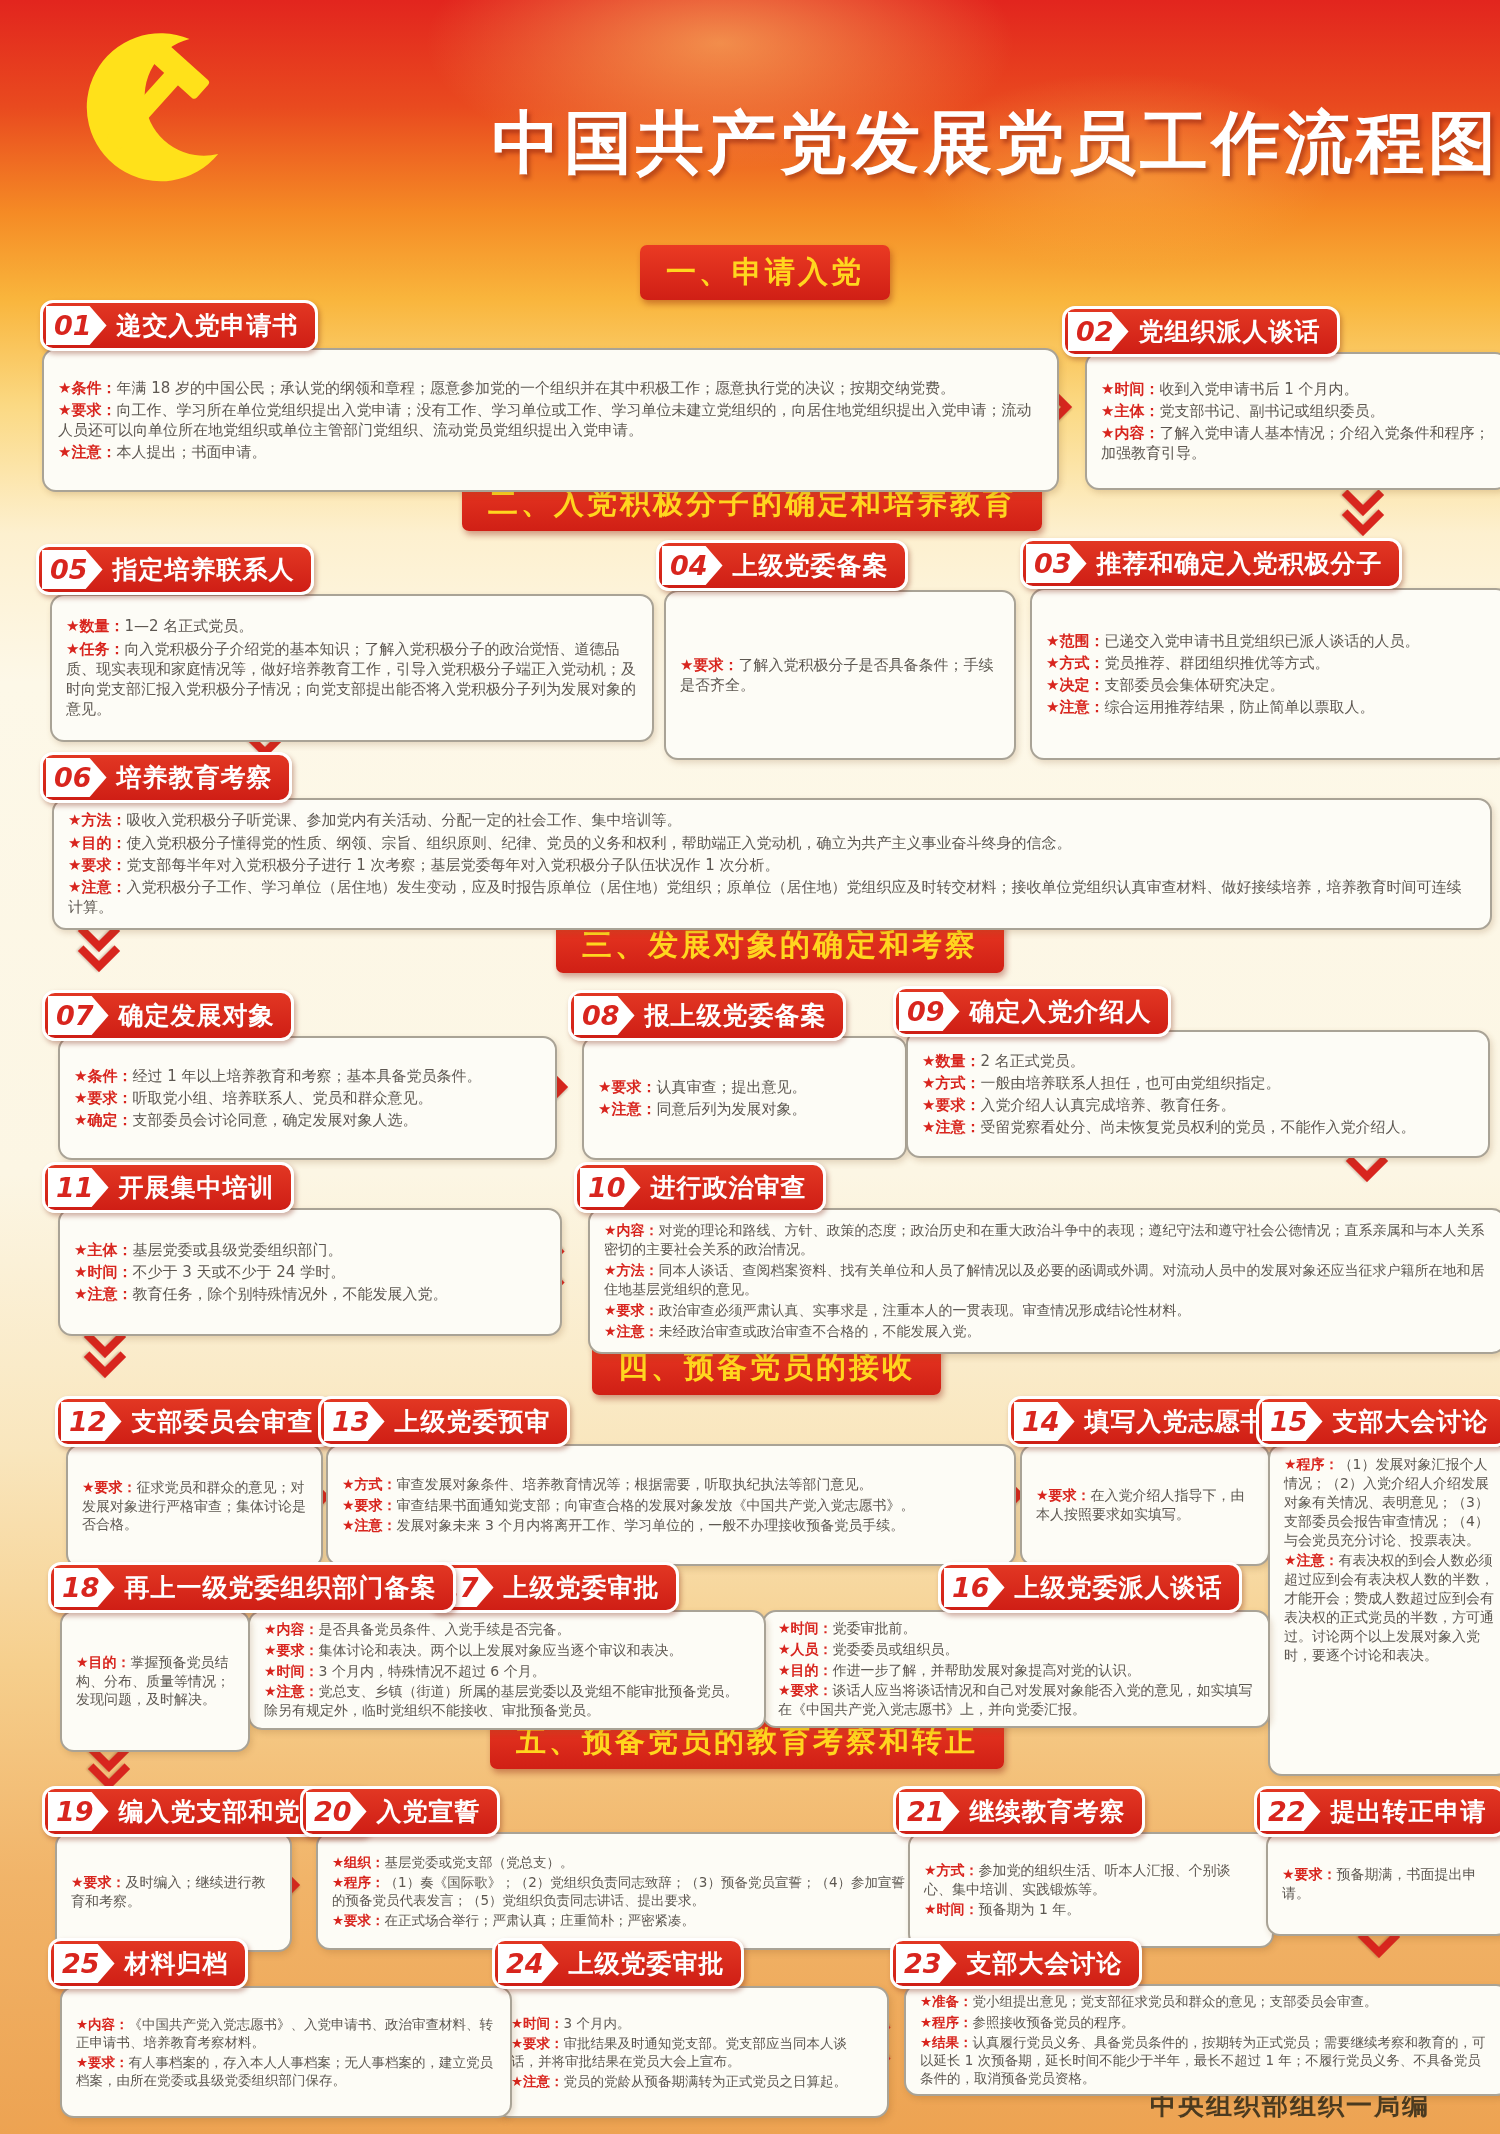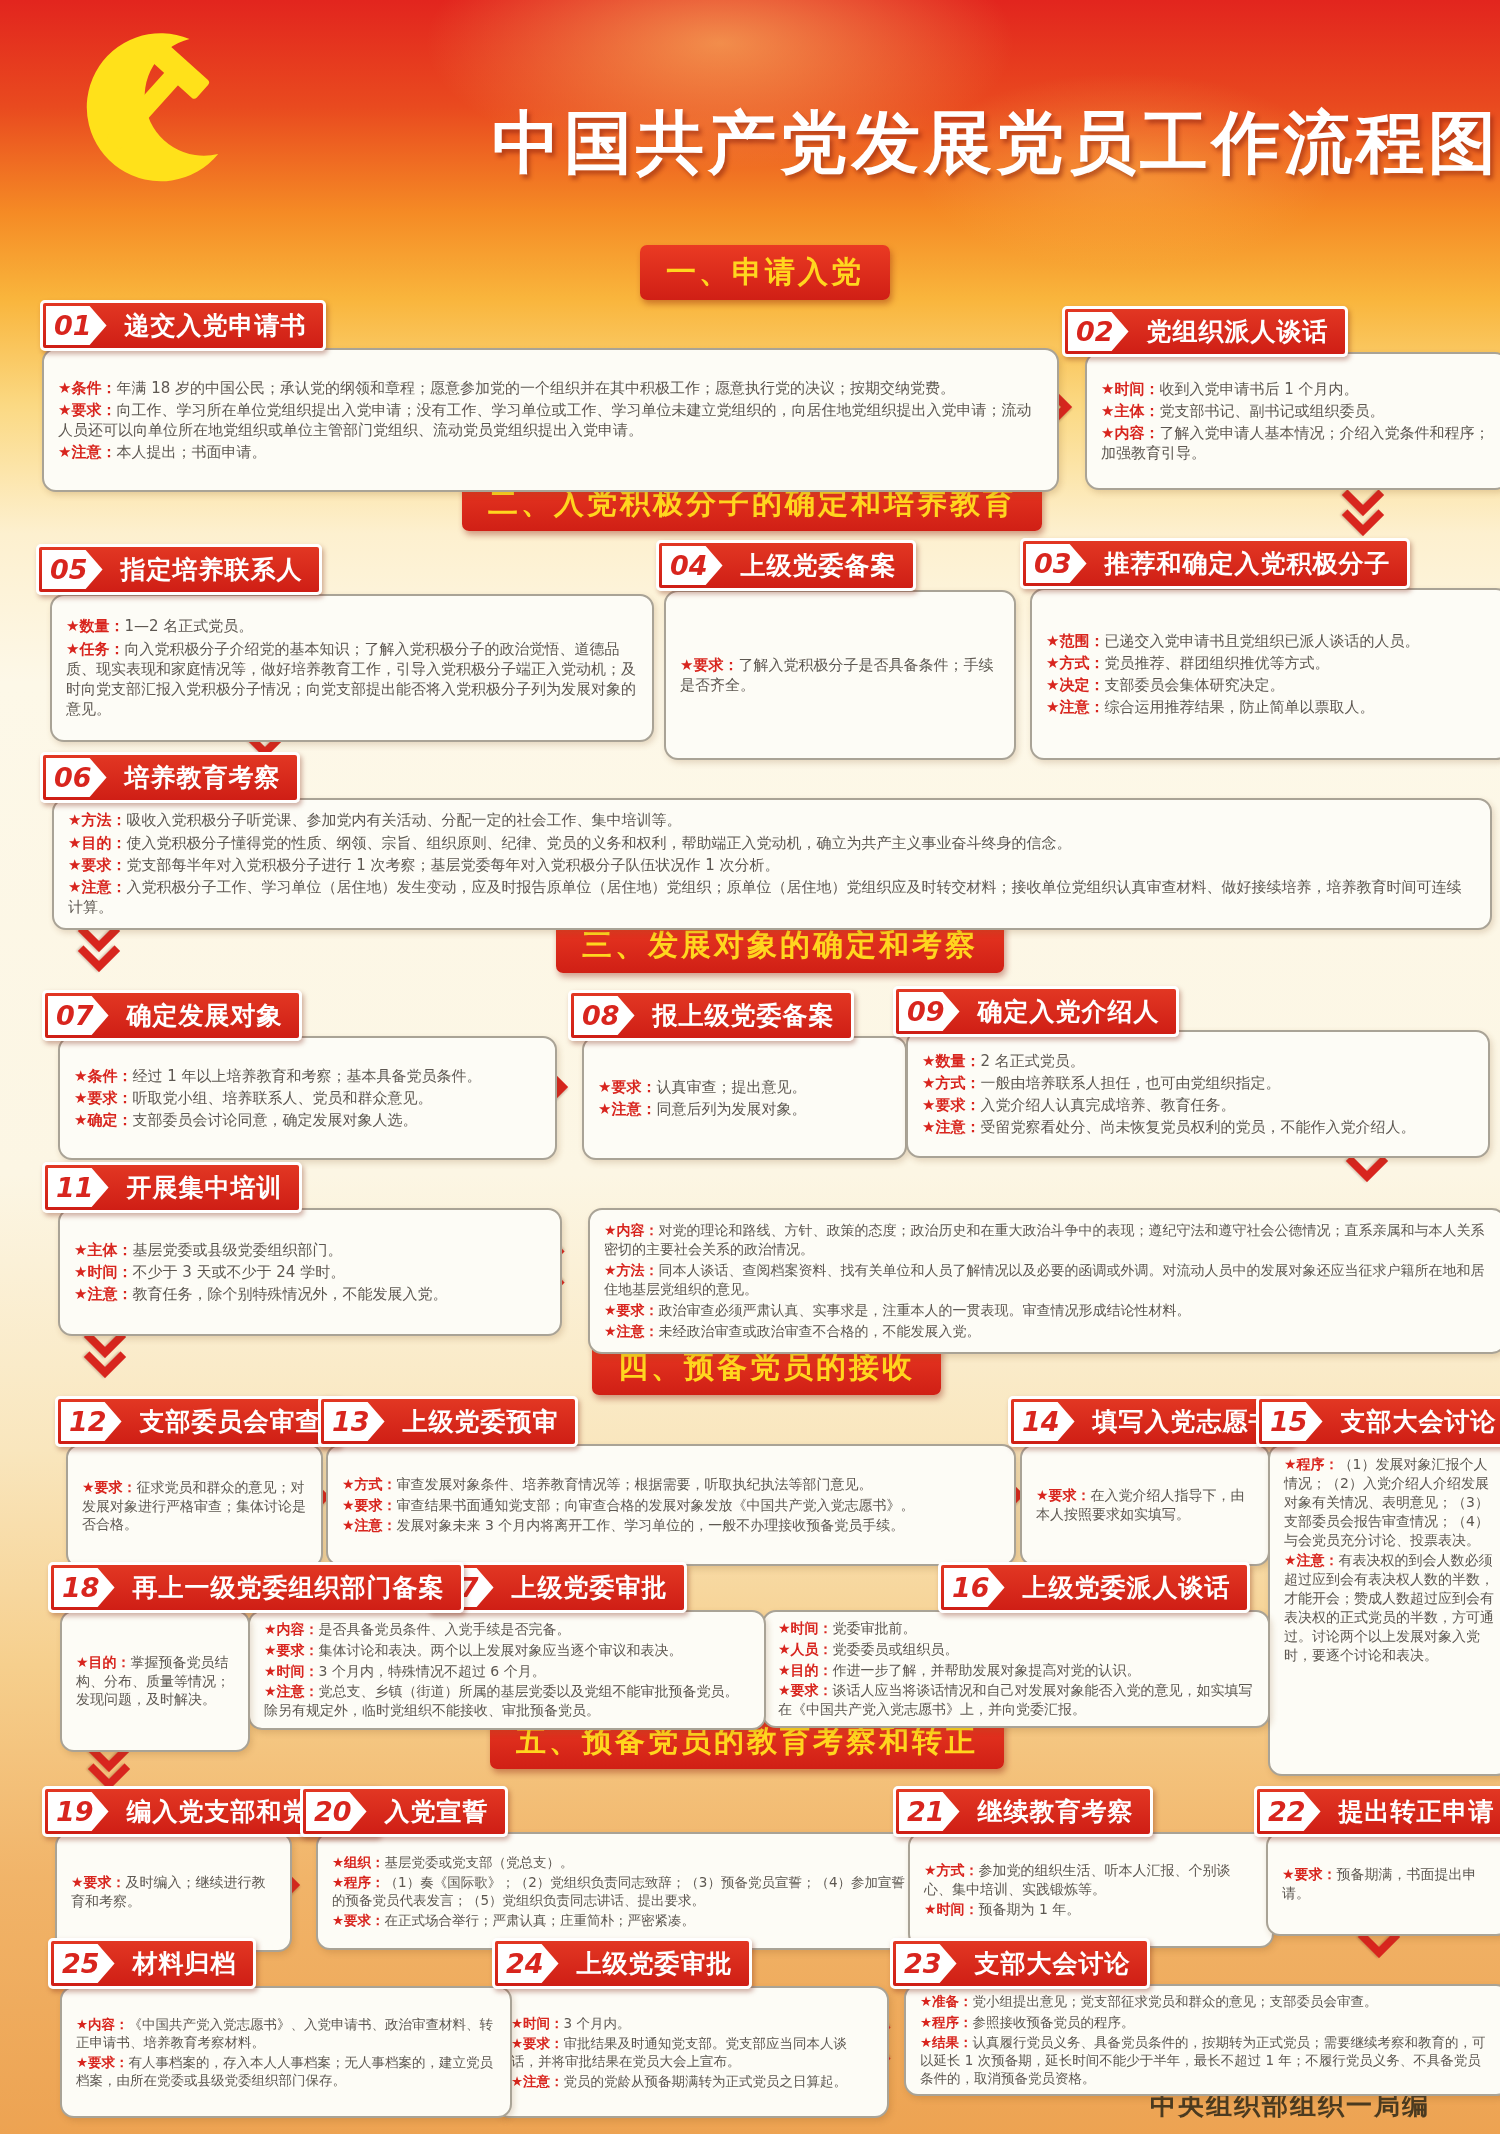--- a/index.html
+++ b/index.html
@@ -6,21 +6,21 @@
   body{font-family:"DejaVu Sans","Liberation Sans",sans-serif;}
   .canvas{position:relative;width:1500px;height:2134px;overflow:hidden;
     background:
       radial-gradient(ellipse 420px 180px at 48% 2%, rgba(255,230,120,.5), transparent 70%),
       radial-gradient(ellipse 300px 140px at 75% 8%, rgba(255,200,90,.35), transparent 70%),
       linear-gradient(180deg,#e2251e 0%,#e94a1f 5%,#f58b25 10%,#f9b53c 14%,#fbd983 19%,#fdf0cf 25%,#fdf8e8 32%,#fcf6e4 55%,#f9e6bd 68%,#f6cf8d 78%,#f1b469 88%,#eda352 100%);}
   .title{position:absolute;top:98px;left:0;width:100%;text-align:right;color:#fff;font-size:68px;font-weight:800;letter-spacing:4px;text-shadow:3px 4px 4px rgba(120,20,10,.45);}
   .emblem{position:absolute;left:55px;top:10px;}
   .footer{position:absolute;left:1150px;top:2088px;font-size:26px;font-weight:700;color:#4a3a20;letter-spacing:2px;}
   .sec{position:absolute;background:linear-gradient(180deg,#ea3a23,#d01f15);color:#ffd61f;font-weight:700;font-size:30px;letter-spacing:3px;padding:7px 26px;border-radius:7px;box-shadow:2px 4px 6px rgba(140,25,10,.4);white-space:nowrap;}
-  .lab{position:absolute;display:inline-flex;align-items:center;gap:18px;background:linear-gradient(180deg,#e23723,#cf1e15);border:3px solid #fff;border-radius:5px;padding:3px 16px 3px 3px;box-shadow:2px 3px 5px rgba(120,30,10,.35);white-space:nowrap;z-index:3;}
+  .lab{position:absolute;display:inline-flex;align-items:center;gap:10px;background:linear-gradient(180deg,#e23723,#cf1e15);border:3px solid #fff;border-radius:13px;padding:3px 16px 3px 3px;box-shadow:2px 3px 5px rgba(120,30,10,.35);white-space:nowrap;z-index:3;}
   .num{display:inline-flex;align-items:center;background:#fff;color:#d8251e;font-weight:800;font-style:italic;font-size:27px;line-height:1;padding:6px 15px 6px 8px;clip-path:polygon(0 0,72% 0,100% 50%,72% 100%,0 100%);}
   .st{color:#fff;font-weight:700;font-size:25px;letter-spacing:1px;text-align:right;}
   .bod{position:absolute;background:#fdfcf6;border:2px solid #a9a396;border-radius:14px;padding:8px 14px;display:flex;flex-direction:column;justify-content:center;box-shadow:2px 3px 6px rgba(130,80,30,.2);font-size:15px;line-height:1.35;color:#5d5751;z-index:2;}
   .item{margin:1px 0;}
   .k{color:#d8251e;font-weight:700;}
   .fs14{font-size:14px;}
   .fs13{font-size:13.5px;}
   .ar{position:absolute;width:22px;height:22px;border-top:8px solid #d8251e;border-right:8px solid #d8251e;filter:drop-shadow(1px 1px 1px rgba(100,30,10,.3));z-index:1;}
   .r{transform:rotate(45deg);}  .l{transform:rotate(-135deg);}  .d{transform:rotate(135deg);}
   
@@ -172,20 +172,24 @@
       <span class="num">09</span>
       <span class="st">确定入党介绍人</span>
     </div>
   <div class="bod s09b">
       <div class="item"><b class="k">★数量：</b><span>2 名正式党员。</span></div>
       <div class="item"><b class="k">★方式：</b><span>一般由培养联系人担任，也可由党组织指定。</span></div>
       <div class="item"><b class="k">★要求：</b><span>入党介绍人认真完成培养、教育任务。</span></div>
       <div class="item"><b class="k">★注意：</b><span>受留党察看处分、尚未恢复党员权利的党员，不能作入党介绍人。</span></div>
     </div>
 
+  <div class="lab s10l">
+      <span class="num">10</span>
+      <span class="st">进行政治审查</span>
+    </div>
   <div class="bod s10b fs14">
       <div class="item"><b class="k">★内容：</b><span>对党的理论和路线、方针、政策的态度；政治历史和在重大政治斗争中的表现；遵纪守法和遵守社会公德情况；直系亲属和与本人关系密切的主要社会关系的政治情况。</span></div>
       <div class="item"><b class="k">★方法：</b><span>同本人谈话、查阅档案资料、找有关单位和人员了解情况以及必要的函调或外调。对流动人员中的发展对象还应当征求户籍所在地和居住地基层党组织的意见。</span></div>
       <div class="item"><b class="k">★要求：</b><span>政治审查必须严肃认真、实事求是，注重本人的一贯表现。审查情况形成结论性材料。</span></div>
       <div class="item"><b class="k">★注意：</b><span>未经政治审查或政治审查不合格的，不能发展入党。</span></div>
     </div>
 
   <div class="lab s11l">
       <span class="num">11</span>
       <span class="st">开展集中培训</span>

